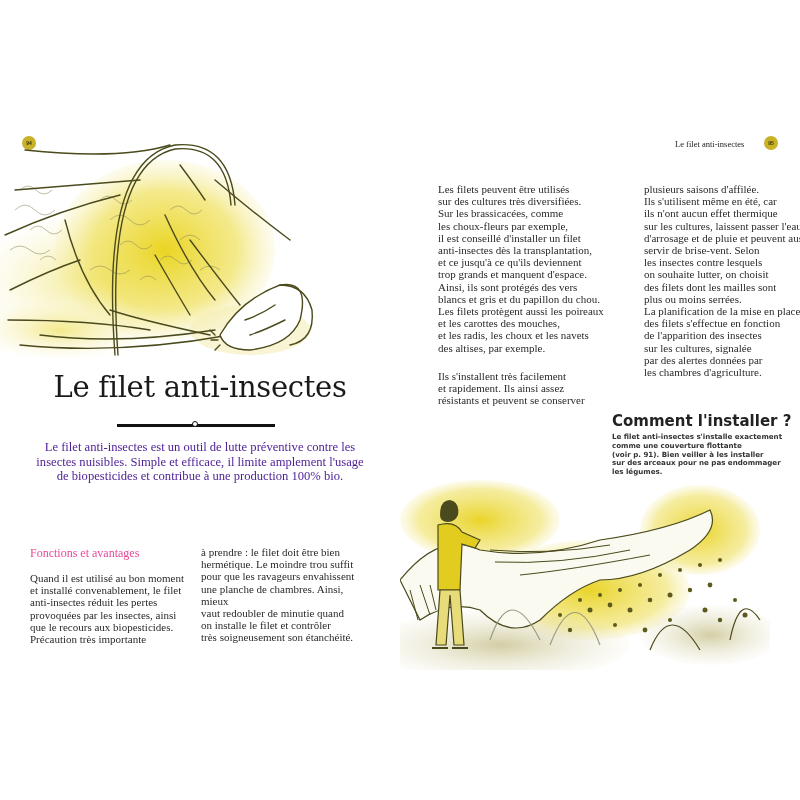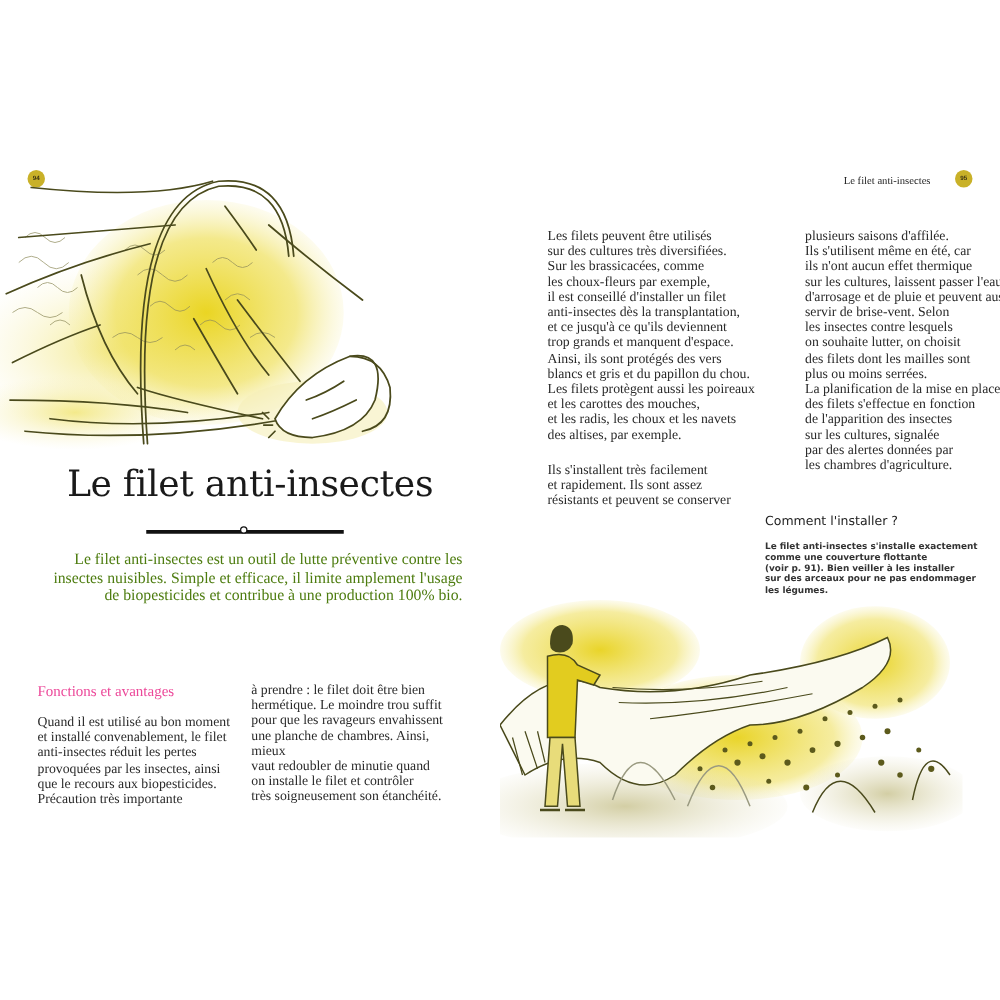--- a/index.html
+++ b/index.html
@@ -30,39 +30,39 @@
     font-size:29px; font-family:"DejaVu Serif", serif; color:#1a1a1a; letter-spacing:-0.3px;
   }
   .title-rule {
     position:absolute; left:117px; width:158px; top:424px; height:3px; background:#111;
   }
   .title-rule-dot {
     position:absolute; left:192px; top:421px; width:6px; height:6px; border-radius:50%;
     background:#fff; border:1.5px solid #111; box-sizing:border-box;
   }
   .intro {
-    position:absolute; left:30px; width:340px; top:440px; text-align:right;
-    font-size:12.6px; line-height:14.5px; color:#4d7c0f; font-family:"Liberation Serif", serif;
+    position:absolute; left:30px; width:340px; top:440px; text-align:center;
+    font-size:12.6px; line-height:14.5px; color:#4c1d95; font-family:"Liberation Serif", serif;
   }
   .subhead {
     position:absolute; left:30px; top:546px; font-size:12px; color:#ec4899;
     font-family:"Liberation Serif", serif;
   }
   .col {
     position:absolute; font-size:11px; line-height:12.2px; color:#2a2a2a;
     font-family:"Liberation Serif", serif; white-space:pre-line;
   }
   .col-left-a { left:30px; top:558px; width:165px;margin-top:14px; }
   .col-left-b { left:201px; top:546px; width:170px; }
   .col-right-a { left:438px; top:183px; width:170px; }
   .col-right-a2 { left:438px; top:370px; width:170px; }
   .col-right-b { left:644px; top:183px; width:175px; }
 
   .howto-title {
-    position:absolute; left:612px; top:412px; font-size:10px; font-weight:normal;
+    position:absolute; left:612px; top:412px; font-size:15px; font-weight:bold;
     font-family:"DejaVu Sans", sans-serif; color:#222;
   }
   .howto-text {
     position:absolute; left:612px; top:433px; width:180px; font-size:7.1px; line-height:8.8px;
     font-family:"DejaVu Sans", sans-serif; color:#333; white-space:pre-line; font-weight:bold;
   }
 </style>
 </head>
 <body>
 
@@ -157,21 +157,21 @@
 anti-insectes dès la transplantation,
 et ce jusqu'à ce qu'ils deviennent
 trop grands et manquent d'espace.
 Ainsi, ils sont protégés des vers
 blancs et gris et du papillon du chou.
 Les filets protègent aussi les poireaux
 et les carottes des mouches,
 et les radis, les choux et les navets
 des altises, par exemple.</div>
   <div class="col col-right-a2">Ils s'installent très facilement
-et rapidement. Ils sont assez
+et rapidement. Ils ainsi assez
 résistants et peuvent se conserver</div>
   <div class="col col-right-b">plusieurs saisons d'affilée.
 Ils s'utilisent même en été, car
 ils n'ont aucun effet thermique
 sur les cultures, laissent passer l'eau
 d'arrosage et de pluie et peuvent aussi
 servir de brise-vent. Selon
 les insectes contre lesquels
 on souhaite lutter, on choisit
 des filets dont les mailles sont

